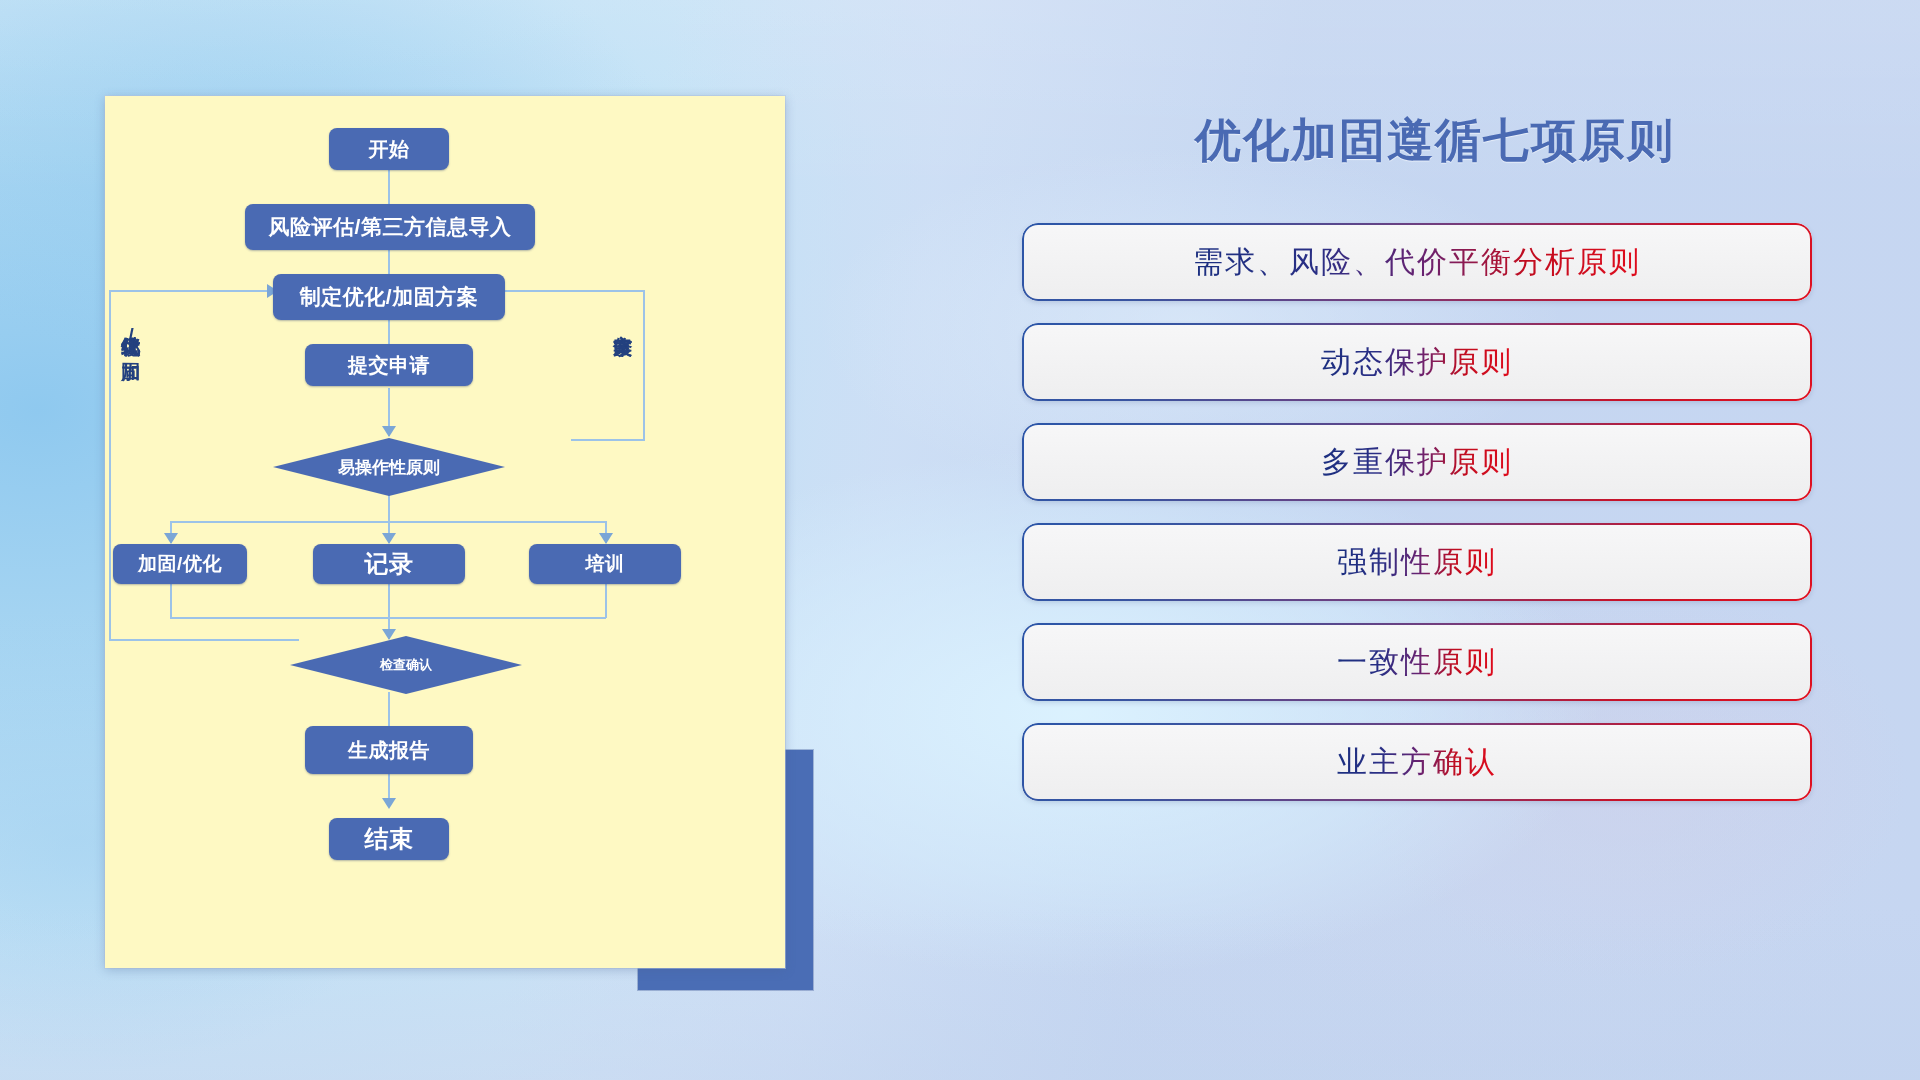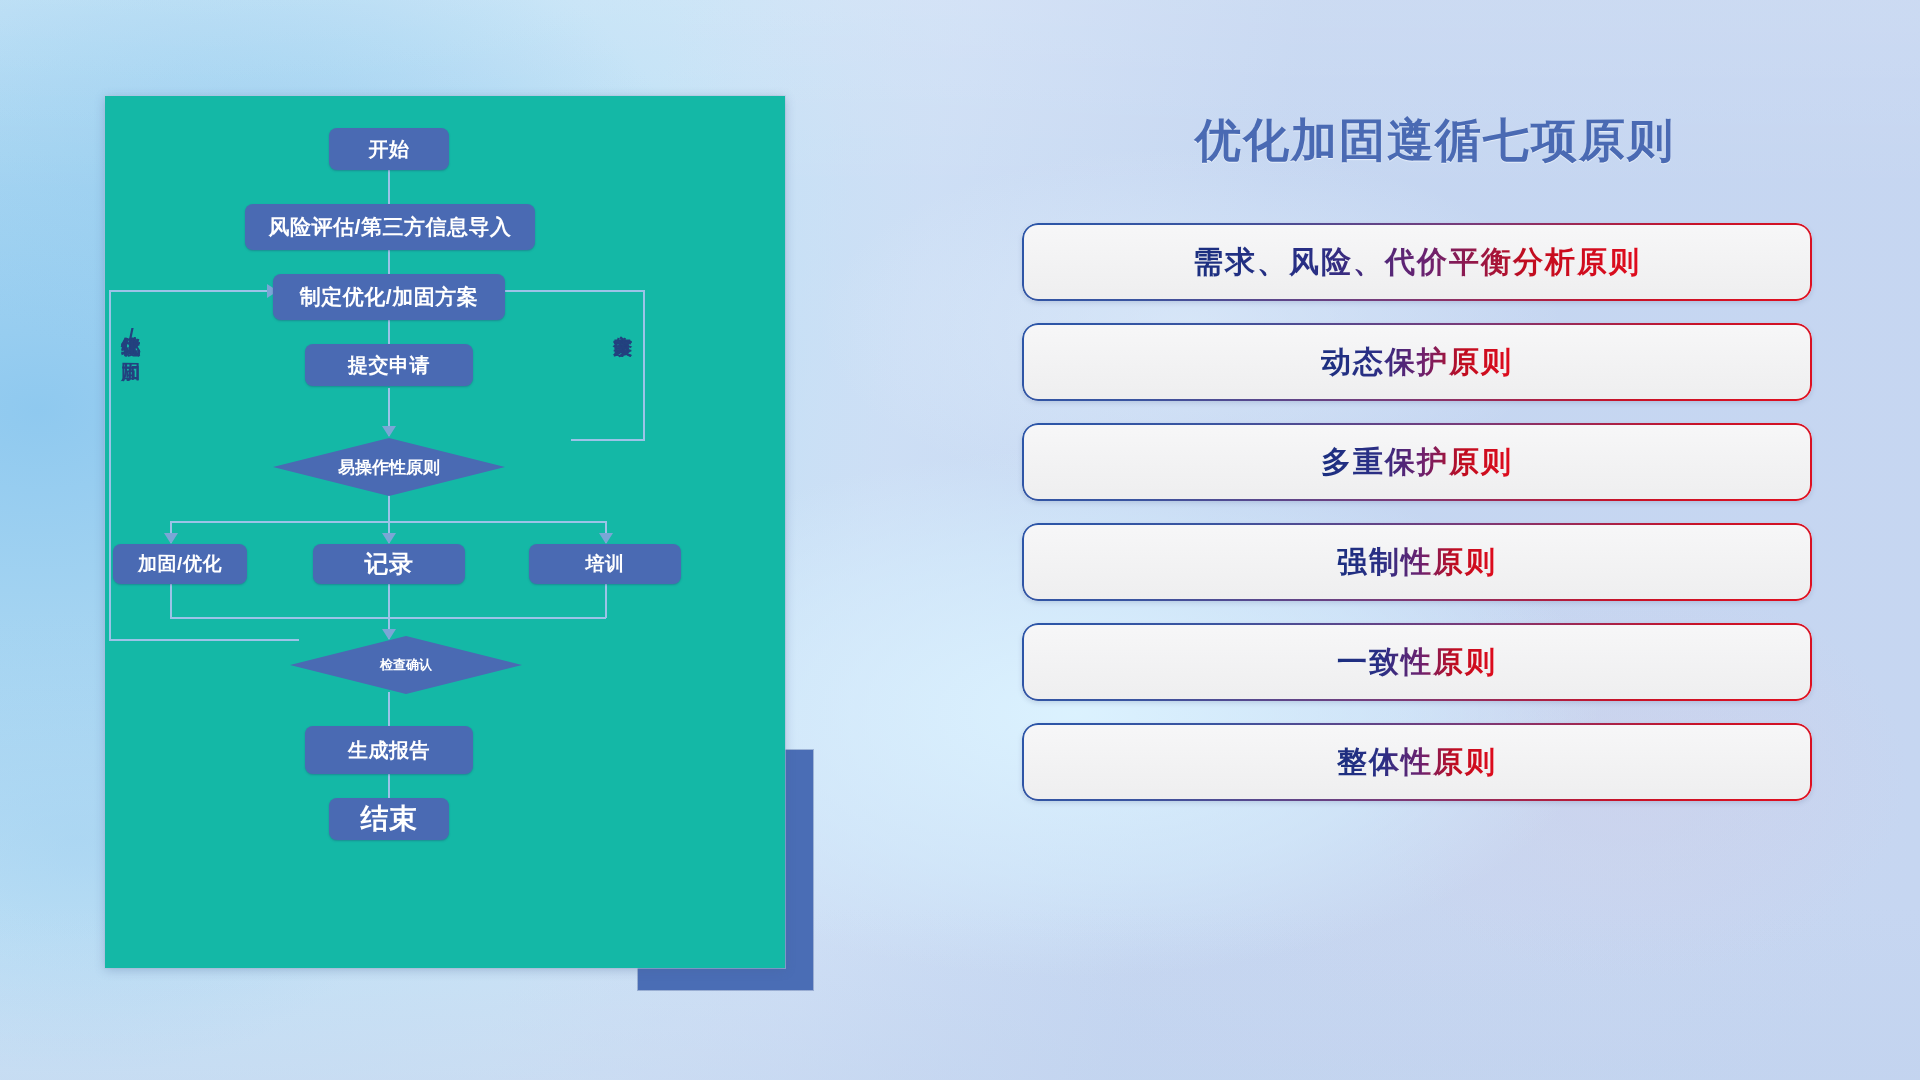--- a/index.html
+++ b/index.html
@@ -34,21 +34,21 @@
     background:linear-gradient(180deg, rgba(255,255,255,.10) 0%, rgba(255,255,255,0) 18%, rgba(255,255,255,0) 84%, rgba(190,208,236,.35) 100%);
   }
 
   
   .accent-rect{
     position:absolute; left:638px; top:750px; width:175px; height:240px;
     background:#4a6db5; box-shadow:0 0 0 1px rgba(60,85,150,.35);
   }
   .card{
     position:absolute; left:105px; top:96px; width:680px; height:872px;
-    background:#14b8a6;
+    background:#fef9c3;
     box-shadow:0 2px 10px rgba(70,100,150,.32), 0 0 0 1px rgba(190,205,230,.55);
   }
 
   
   .flow{ position:absolute; inset:0; }
   .node{
     position:absolute;
     background:#4a6ab3;
     border-radius:8px;
     color:#ffffff;
@@ -111,21 +111,21 @@
     padding:2px;
     background:linear-gradient(135deg,#2a55a8 0%,#3a54a0 22%,#7a3a78 52%,#c81228 78%,#e01020 100%);
     -webkit-mask:linear-gradient(#000 0 0) content-box, linear-gradient(#000 0 0);
     -webkit-mask-composite:xor;
     mask:linear-gradient(#000 0 0) content-box, linear-gradient(#000 0 0);
     mask-composite:exclude;
     pointer-events:none;
   }
   .pill-text{
     position:relative;
-    font-size:30px; font-weight:bold; letter-spacing:2px;
+    font-size:30px; font-weight:normal; letter-spacing:2px;
     background:linear-gradient(90deg,#1b2f80 0%,#2a2f85 28%,#6a2270 52%,#c00d20 74%,#e00b1c 100%);
     -webkit-background-clip:text; background-clip:text;
     -webkit-text-fill-color:transparent; color:transparent;
     white-space:nowrap;
   }
 </style>
 </head>
 <body>
 
 <div class="bg bg-base"></div>
@@ -215,21 +215,21 @@
     </div>
 
     <div class="diamond" style="left:185px; top:540px; width:232px; height:58px; font-size:13px;">
       <span>检查确认</span>
     </div>
 
     <div class="node" style="left:200px; top:630px; width:168px; height:48px; font-size:20px;">
       <span>生成报告</span>
     </div>
 
-    <div class="node" style="left:224px; top:702px; width:120px; height:42px; font-size:28px;">
+    <div class="node" style="left:224px; top:722px; width:120px; height:42px; font-size:24px;">
       <span>结束</span>
     </div>
 
     <div class="vlabel" style="left:16px; top:224px;">继续优化/加固</div>
 
     <div class="vlabel" style="left:508px; top:224px;">方案修改</div>
 
   </div>
 </div>
 
@@ -253,17 +253,17 @@
 
     <div class="pill">
       <span class="pill-text">强制性原则</span>
     </div>
 
     <div class="pill">
       <span class="pill-text">一致性原则</span>
     </div>
 
     <div class="pill">
-      <span class="pill-text">整体性原则</span>
+      <span class="pill-text">业主方确认</span>
     </div>
 
   </div>
 </div>
 
 </body></html>

